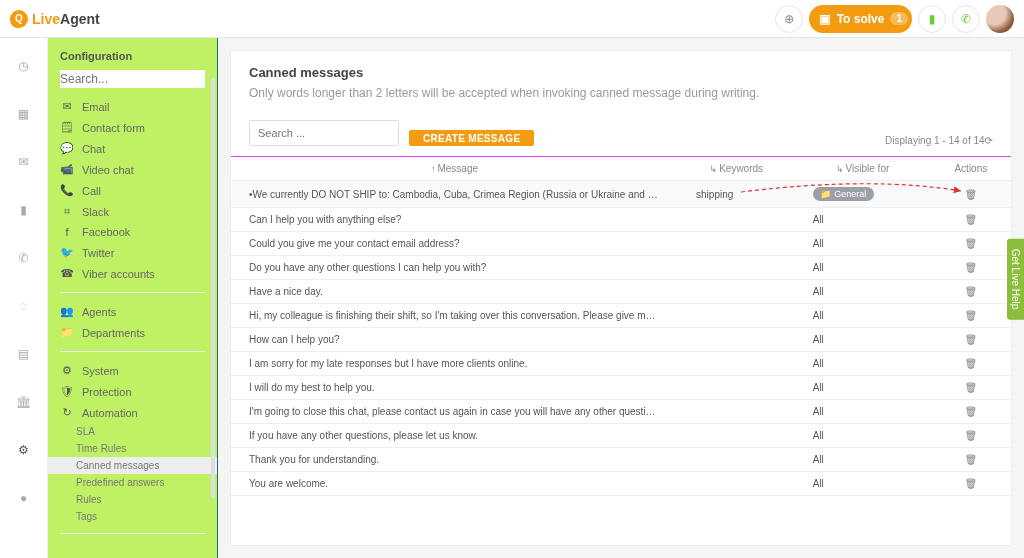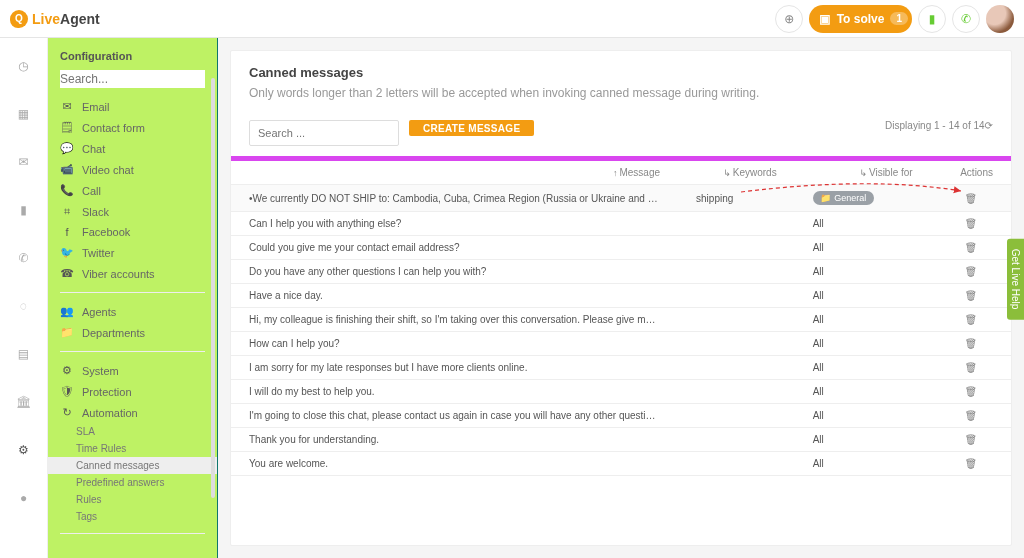--- a/index.html
+++ b/index.html
@@ -29,29 +29,29 @@
   .config-item .ci-icon{ width:14px; text-align:center; color:#555;}
   .config-sep { border: none; border-top: 1px solid #eee; margin: 8px 12px; }
   .config-sub { padding: 3px 12px 3px 28px; font-size: 10px; color: #777; cursor:pointer;}
   .config-sub.active { background: #eee; }
 
   .content { flex: 1; padding: 12px; overflow: hidden; }
   .card { background: #fff; border: 1px solid #eee; border-radius: 2px; height: 100%; display:flex; flex-direction:column; overflow:hidden;}
   .card-header { padding: 14px 18px 10px 18px; }
   .card-title { font-weight: bold; font-size: 13px; color: #444; margin-bottom: 6px;}
   .card-hint { font-size: 12px; color: #999; }
-  .toolbar { display: flex; align-items: flex-start; padding: 10px 18px; }
+  .toolbar { display: flex; align-items: flex-end; padding: 10px 18px; }
   .tool-search { width: 150px; height: 26px; border: 1px solid #ddd; border-radius: 2px; padding: 0 8px; font-size: 11px; color:#999;}
   .btn-create { margin-left: 10px; background: #f39c12; color: #fff; border: none; border-radius: 2px; height: 16px; padding: 0 14px; font-size: 10px; font-weight: bold; cursor:pointer; letter-spacing:0.3px;}
   .display-count { margin-left: auto; font-size: 10px; color: #888; display:flex; align-items:center; gap:0;}
   .refresh{cursor:pointer;}
 
   .tbl{ flex:1; overflow:auto;}
   .tbl table{ width:100%; border-collapse:collapse; font-size:10px;}
-  .tbl th{ text-align:right; padding:6px 18px; color:#888; font-weight:normal; border-top:5px solid #d946ef; border-bottom:1px solid #eee; white-space:nowrap;}
+  .tbl th{ text-align:center; padding:6px 18px; color:#888; font-weight:normal; border-top:1px solid #d946ef; border-bottom:1px solid #eee; white-space:nowrap;}
   .tbl th .sort-ind{ margin-right:2px; font-size:9px;}
   .tbl td{ padding:6px 18px; border-bottom:1px solid #eee; color:#555; white-space:nowrap; overflow:hidden; text-overflow:ellipsis; max-width:0;}
   .tbl td.msg{ width:46%;}
   .tbl td.kw{ width:12%;}
   .tbl td.vis{ width:14%;}
   .tbl td.act{ width:6%; text-align:center;}
   .badge-general{ background:#9aa0a6; color:#fff; border-radius:10px; padding:2px 8px; font-size:9px; display:inline-flex; align-items:center; gap:3px;}
   .trash{ color:#777; cursor:pointer;}
   tr.hl{ background:#fafafa;}
 
@@ -258,20 +258,26 @@
                 <td class="vis"><span>All</span></td>
                 <td class="act"><span class="trash">🗑</span></td>
               </tr>
               <tr>
                 <td class="msg">I'm going to close this chat, please contact us again in case you will have any other questions. Thank you.</td>
                 <td class="kw"></td>
                 <td class="vis"><span>All</span></td>
                 <td class="act"><span class="trash">🗑</span></td>
               </tr>
               <tr>
+                <td class="msg">If you have any other questions, please let us know.</td>
+                <td class="kw"></td>
+                <td class="vis"><span>All</span></td>
+                <td class="act"><span class="trash">🗑</span></td>
+              </tr>
+              <tr>
                 <td class="msg">Thank you for understanding.</td>
                 <td class="kw"></td>
                 <td class="vis"><span>All</span></td>
                 <td class="act"><span class="trash">🗑</span></td>
               </tr>
               <tr>
                 <td class="msg">You are welcome.</td>
                 <td class="kw"></td>
                 <td class="vis"><span>All</span></td>
                 <td class="act"><span class="trash">🗑</span></td>

